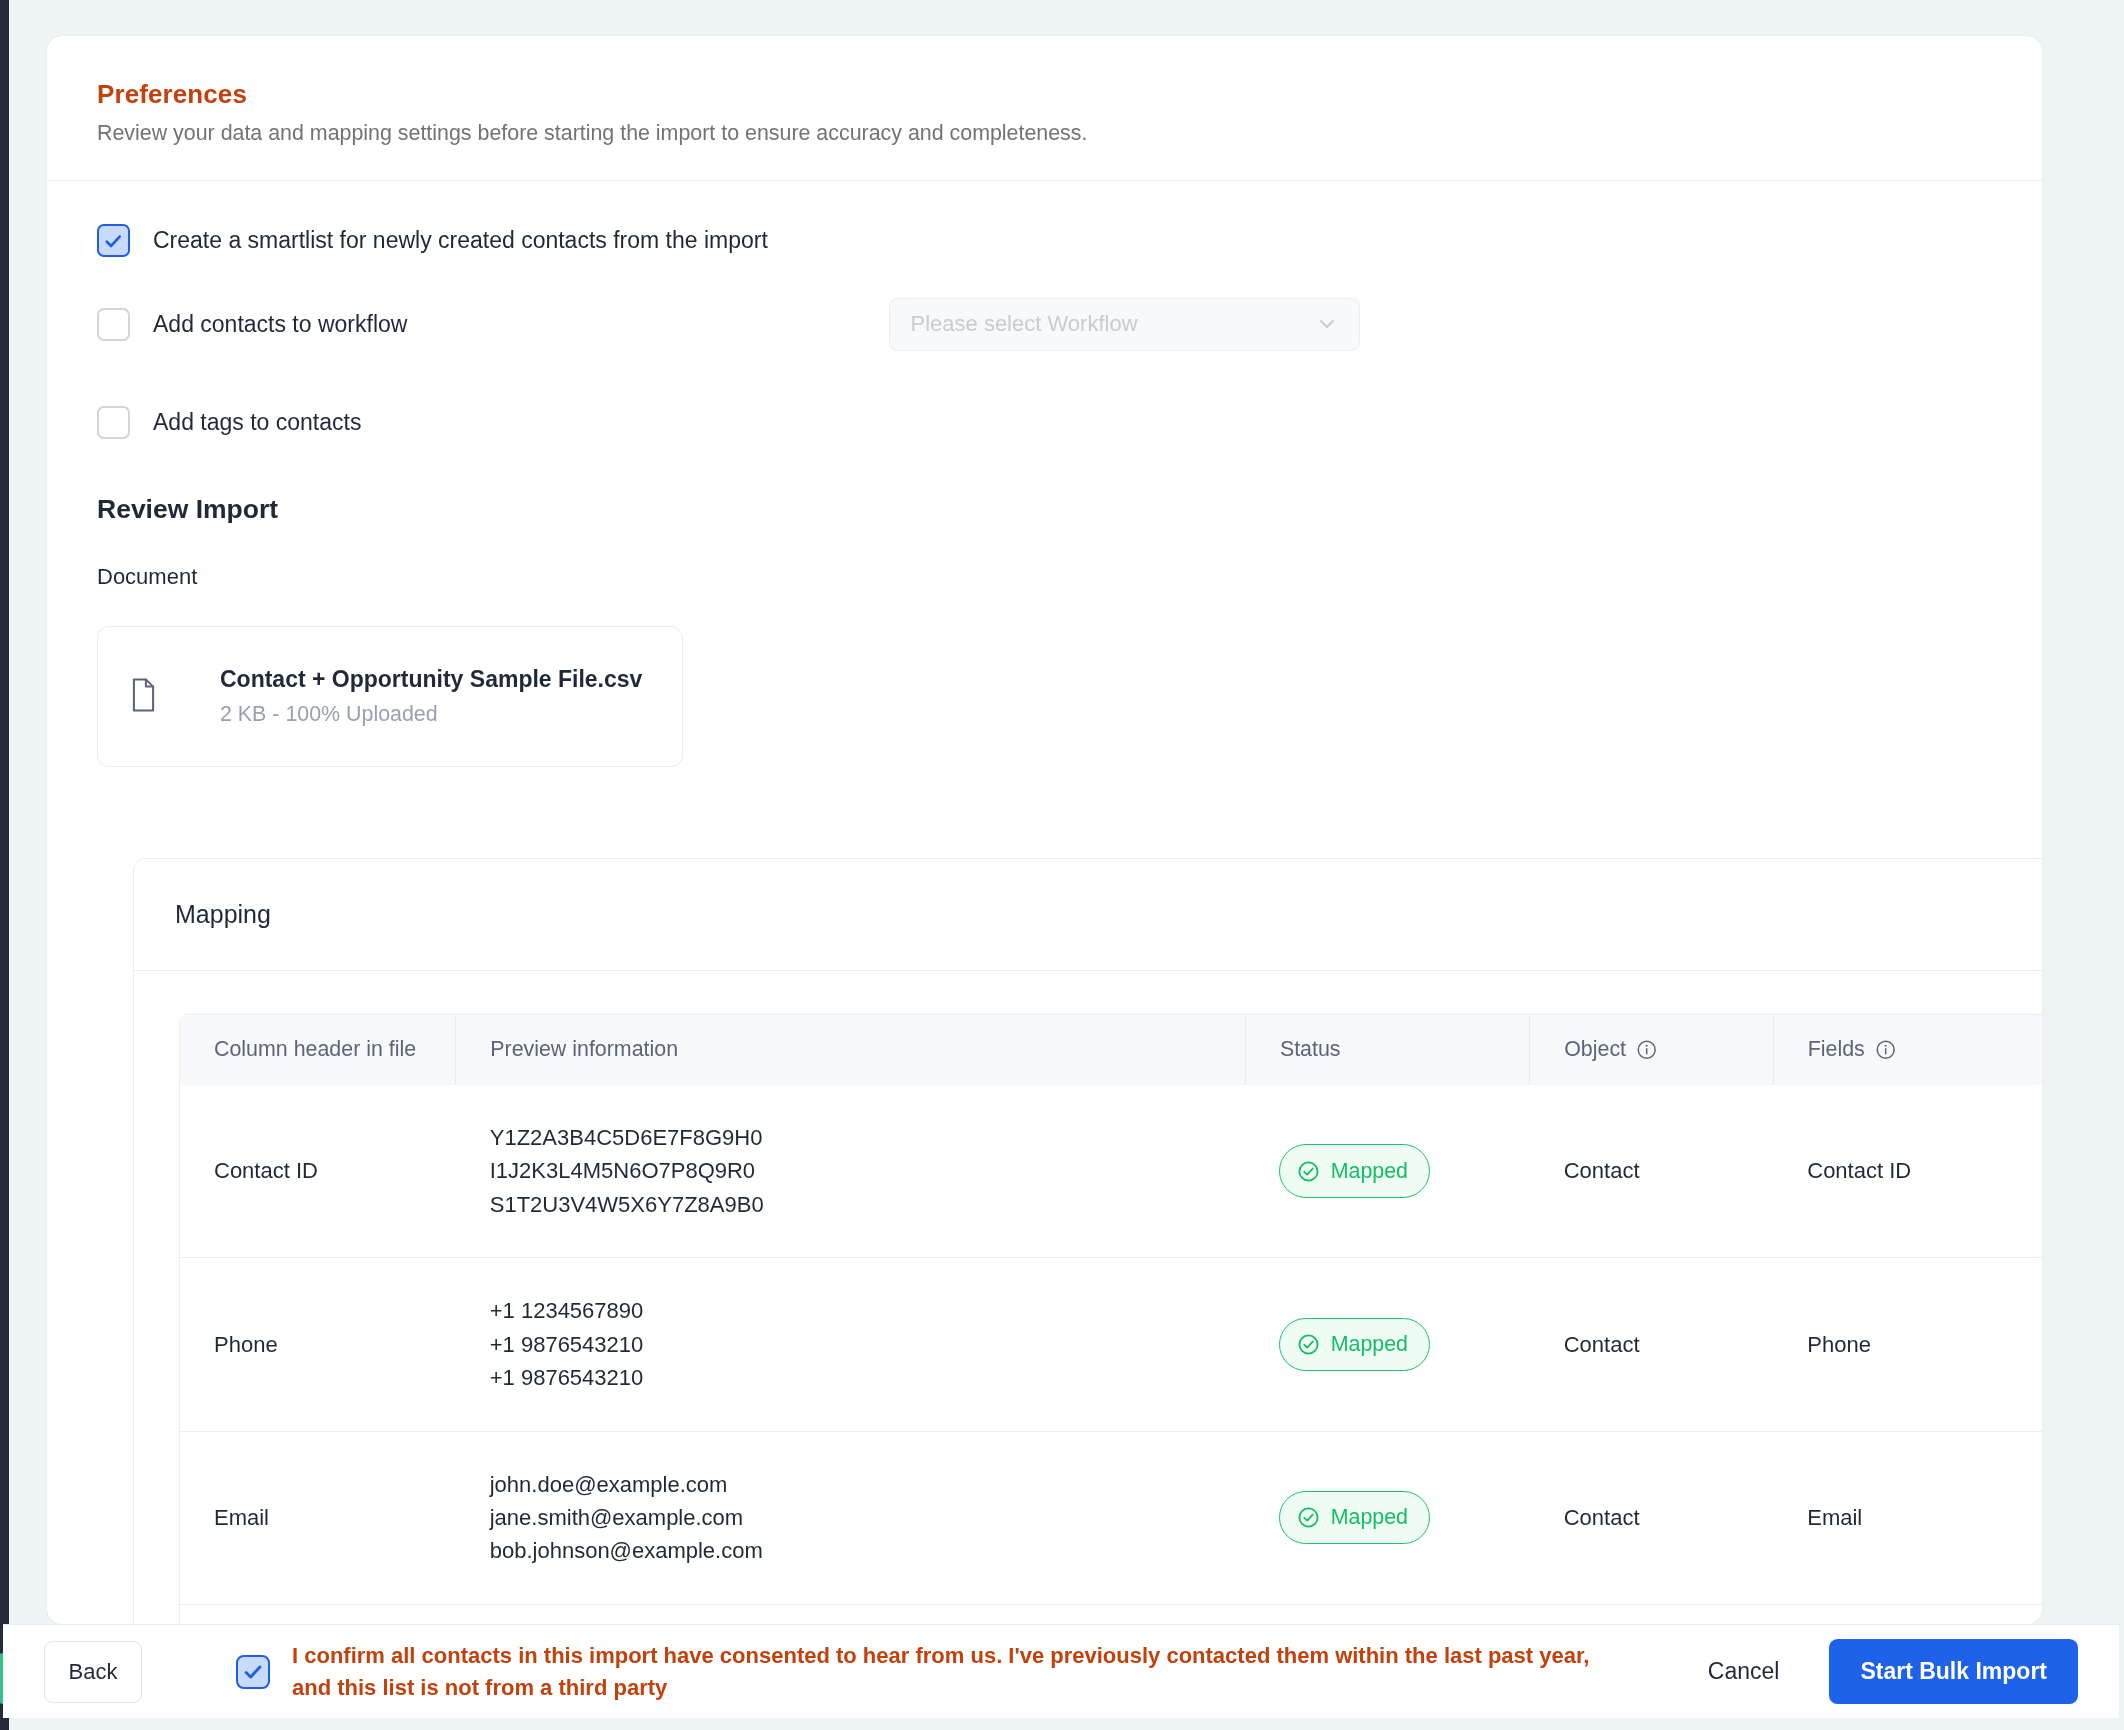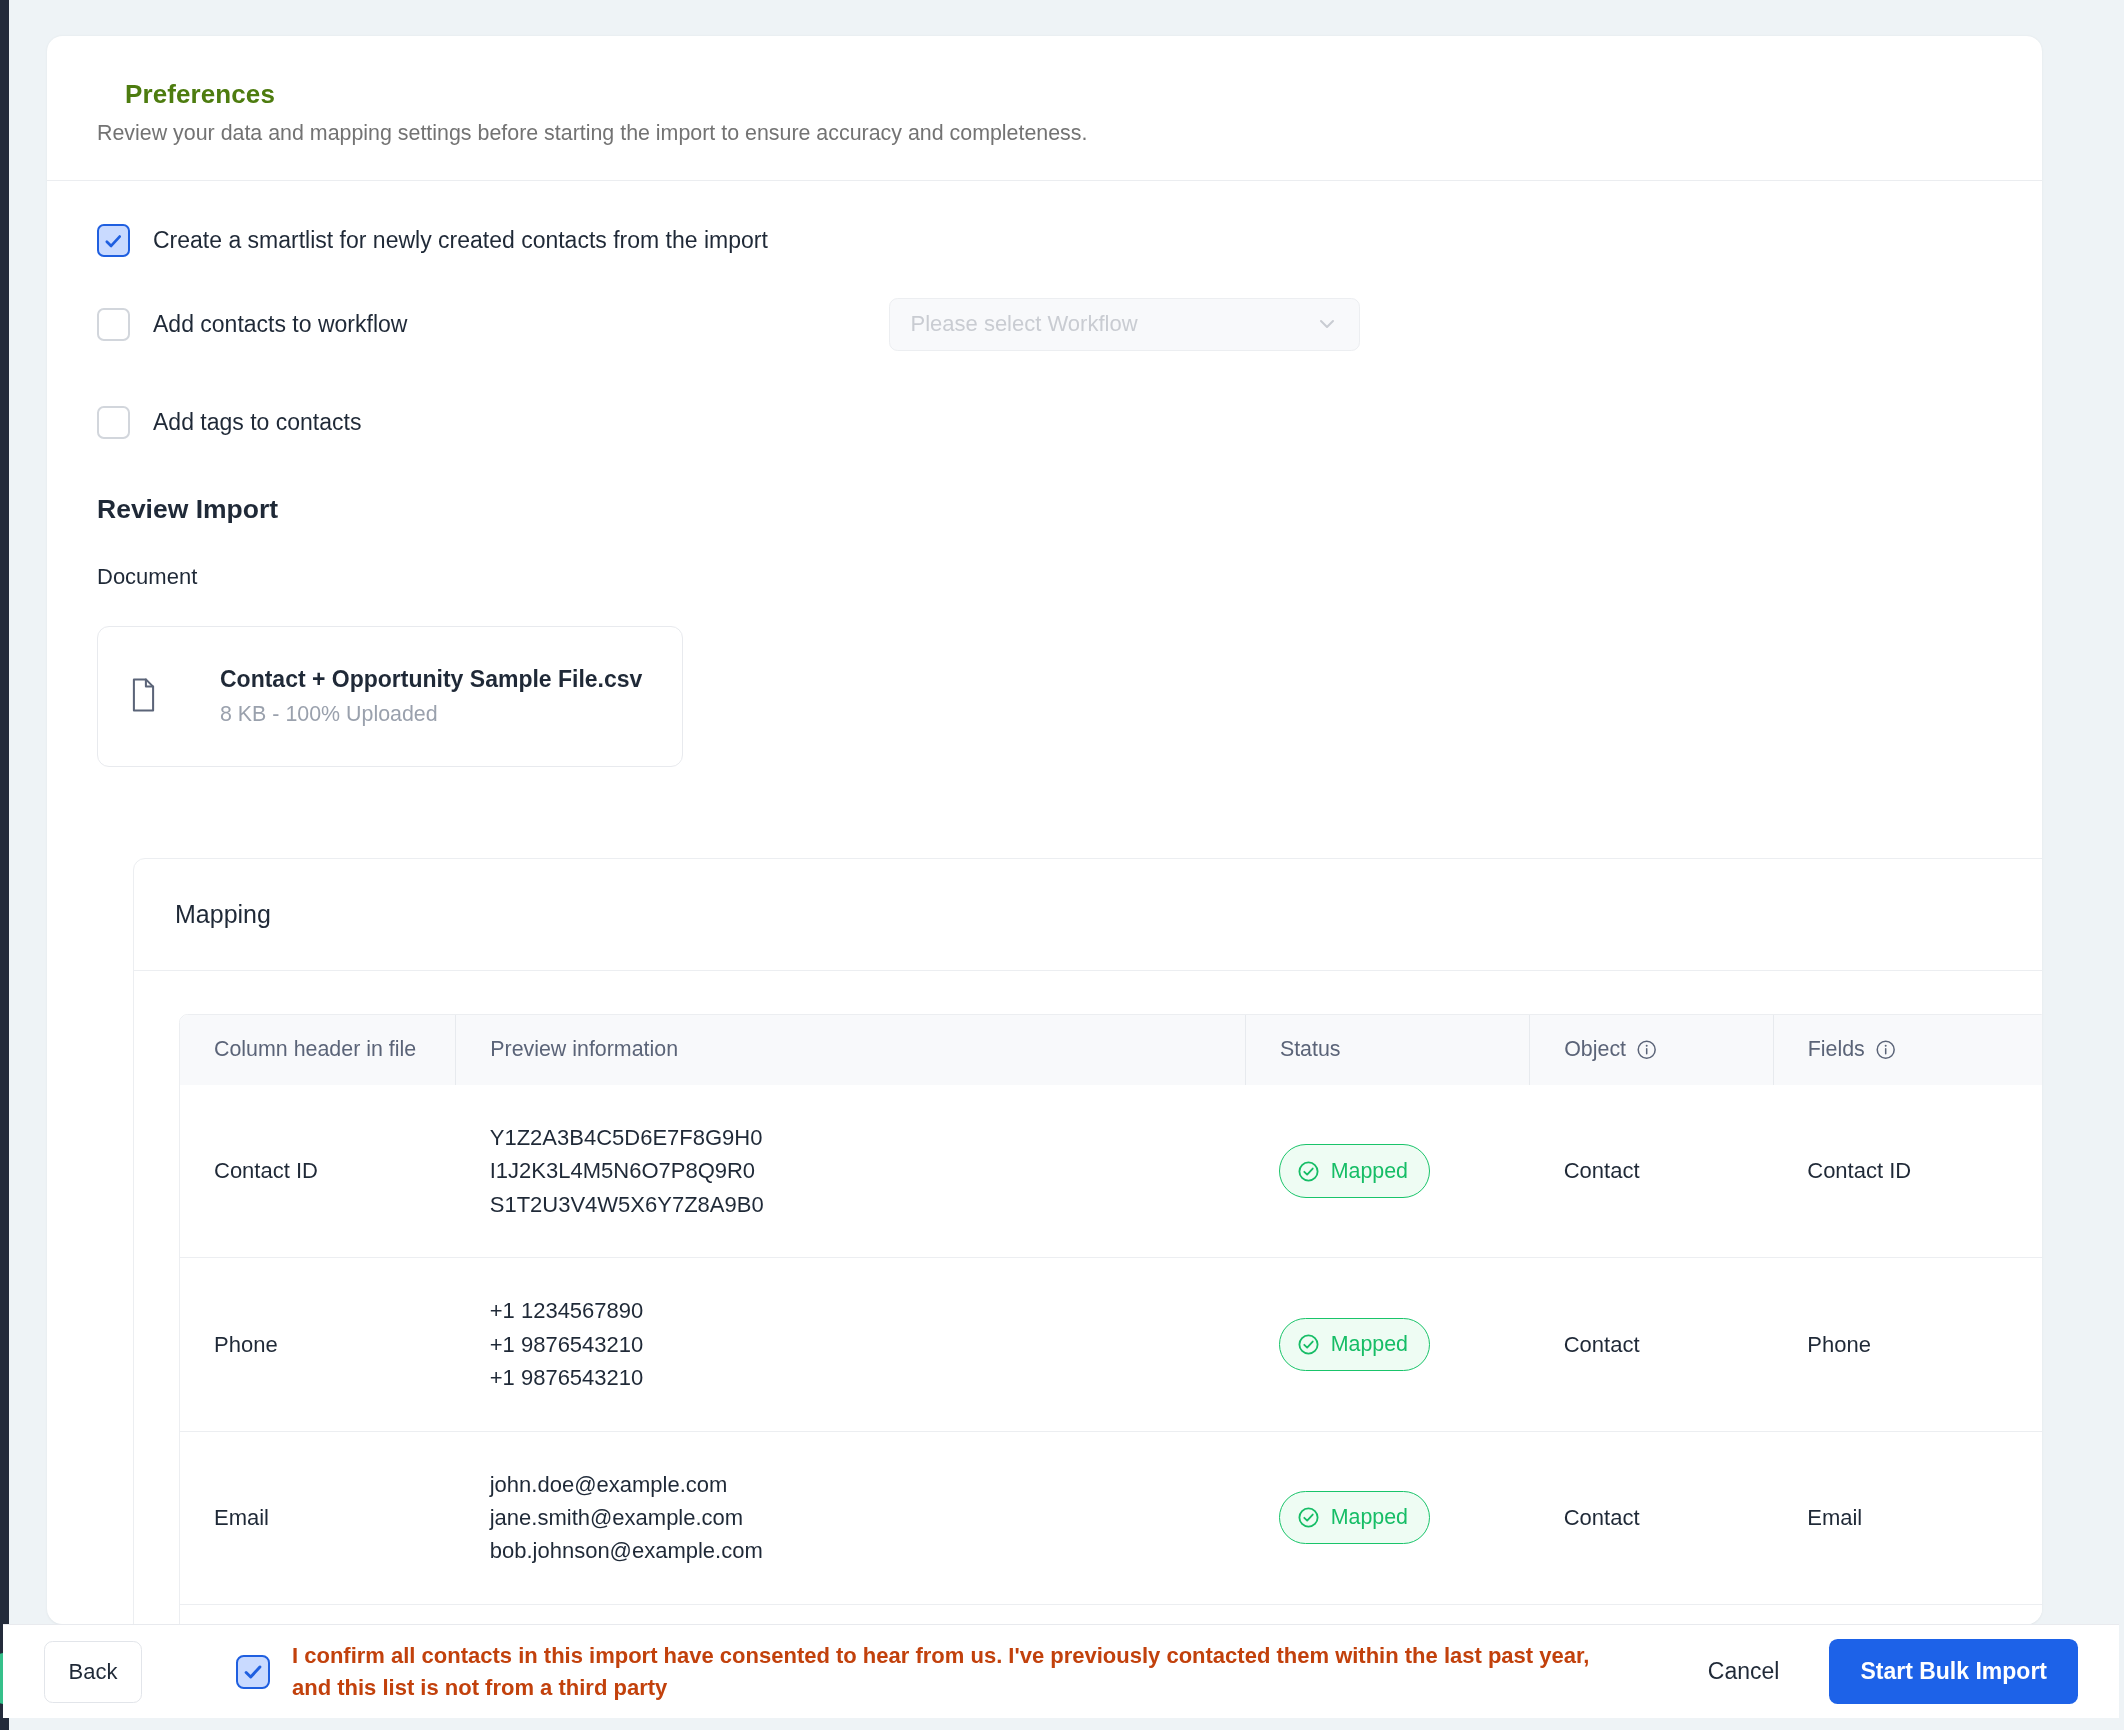--- a/index.html
+++ b/index.html
@@ -30,21 +30,21 @@
     left: 47px; top: 36px;
     width: 1995px; height: 1588px;
     background: #ffffff;
     border-radius: 15.4px;
     box-shadow: 0 0.9px 2.6px rgba(16,24,40,.06);
     overflow: hidden;
   }
 
   .card-header { padding: 43px 0 0 50px; }
   .card-header h1 {
-    font-size: 26px; font-weight: 600; color: #4d7c0f; letter-spacing: 0.1px; margin-left: 28px;
+    font-size: 26px; font-weight: 600; color: #c2410c; letter-spacing: 0.1px;
   }
   .card-header p {
     margin-top: 11px; font-size: 21.4px; color: #737373; font-weight: 400;
   }
   .header-divider {
     margin-top: 34px; height: 0.9px; background: #ebedf0; width: 100%;
   }
 
   
   .prefs { padding: 41px 0 0 50px; }
@@ -273,21 +273,21 @@
 
   <div class="file-card">
     <span class="file-icon">
       <svg width="29" height="36" viewBox="0 0 24 30" fill="none" stroke="#5b6478" stroke-width="1.7" stroke-linecap="round" stroke-linejoin="round">
         <path d="M4 2h10l6 6v20H4z"></path>
         <polyline points="14,2 14,8 20,8"></polyline>
       </svg>
     </span>
     <div>
       <div class="file-name">Contact + Opportunity Sample File.csv</div>
-      <div class="file-meta">8 KB - 100% Uploaded</div>
+      <div class="file-meta">2 KB - 100% Uploaded</div>
     </div>
   </div>
 
   <div class="mapping-card">
     <div class="mapping-title">Mapping</div>
     <div class="mapping-divider"></div>
 
     <div class="table-wrap">
       <table>
         <colgroup>

